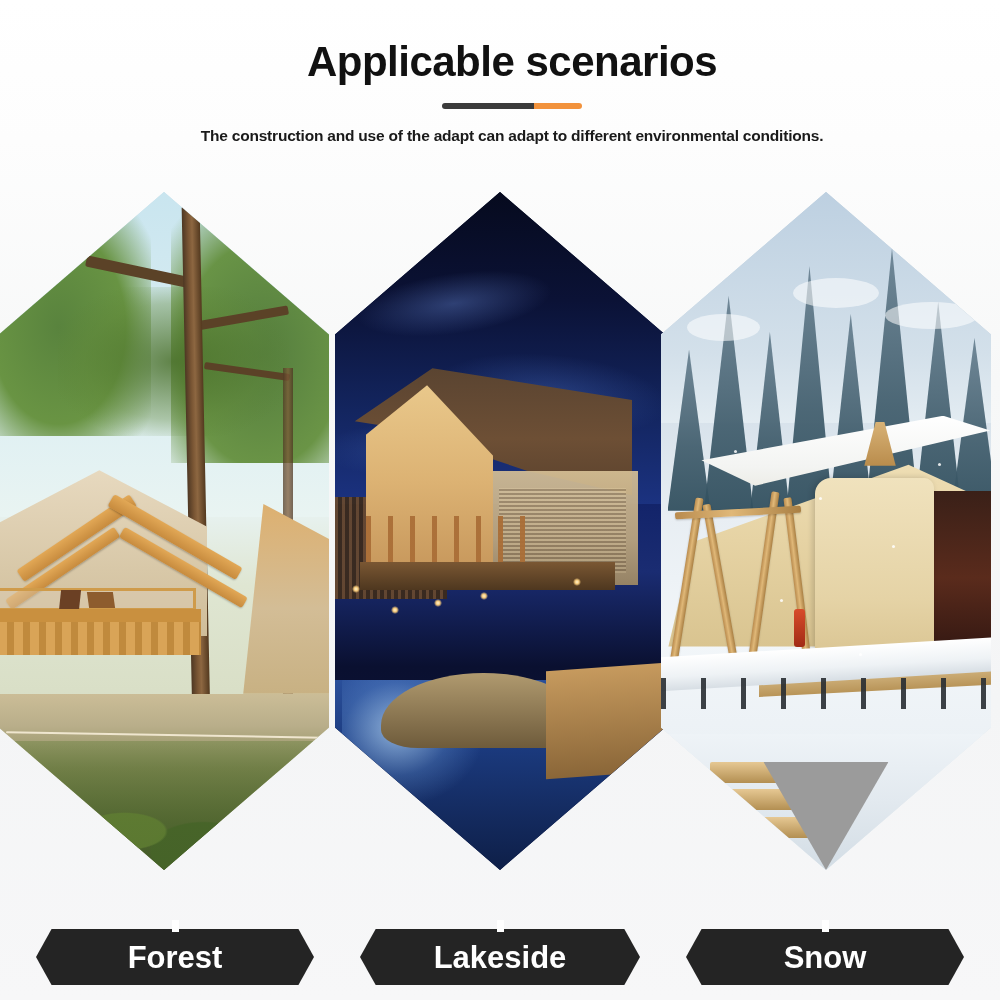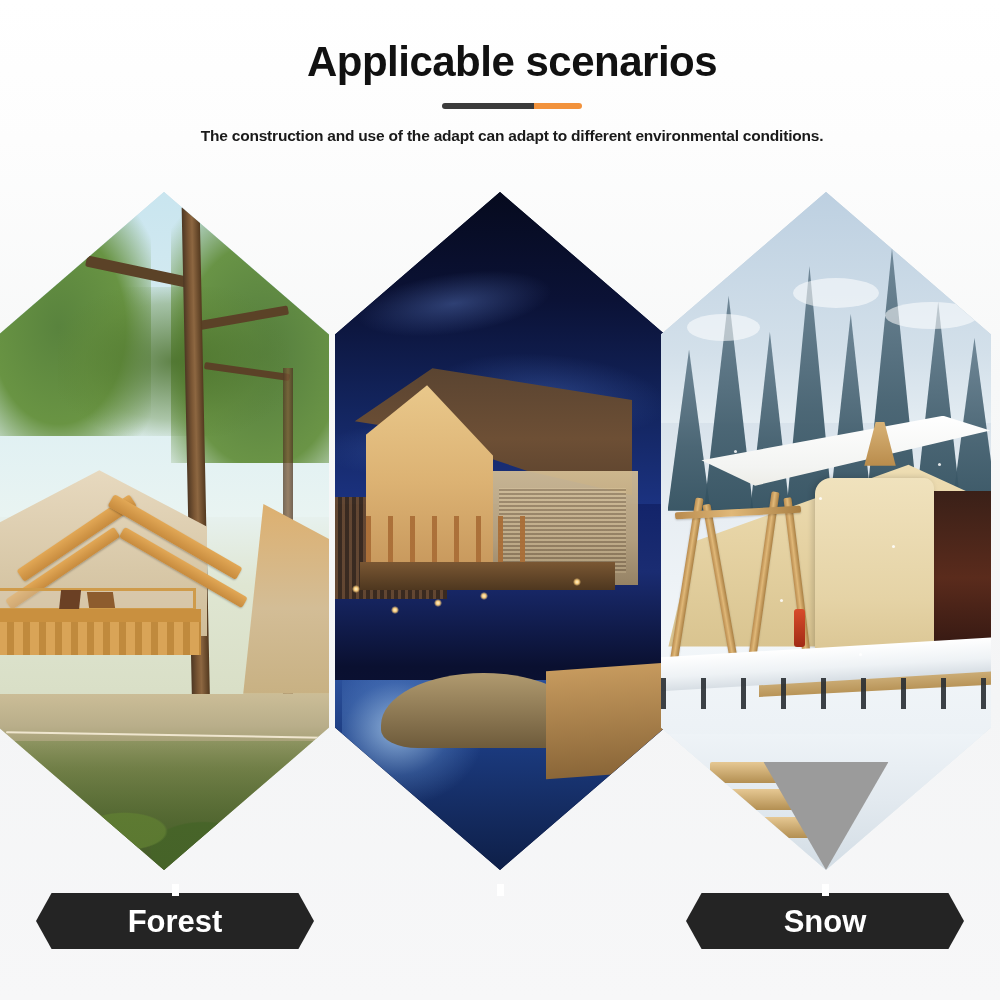--- a/index.html
+++ b/index.html
@@ -236,21 +236,21 @@
     height: 16%;
     background: #9b9b9b;
     -webkit-clip-path: polygon(0% 0%, 100% 0%, 50% 100%);
     clip-path: polygon(0% 0%, 100% 0%, 50% 100%);
   }
 
   
   .banners {
     position: absolute;
     left: 0;
-    top: 893px;
+    top: 929px;
     width: 1000px;
     height: 56px;
     z-index: 7;
   }
   .banner {
     position: absolute;
     top: 0;
     height: 56px;
     background: #242424;
     -webkit-clip-path: polygon(5.6% 0%, 94.4% 0%, 100% 50%, 94.4% 100%, 5.6% 100%, 0% 50%);
@@ -427,17 +427,20 @@
 
 <div class="banners">
   <span class="stub stub-1"></span>
   <span class="stub stub-2"></span>
   <span class="stub stub-3"></span>
 
   <div class="banner banner-1">
     <span class="banner-label">Forest</span>
   </div>
 
+  <div class="banner banner-2">
+    <span class="banner-label">Lakeside</span>
+  </div>
 
   <div class="banner banner-3">
     <span class="banner-label">Snow</span>
   </div>
 </div>
 
 </body></html>

